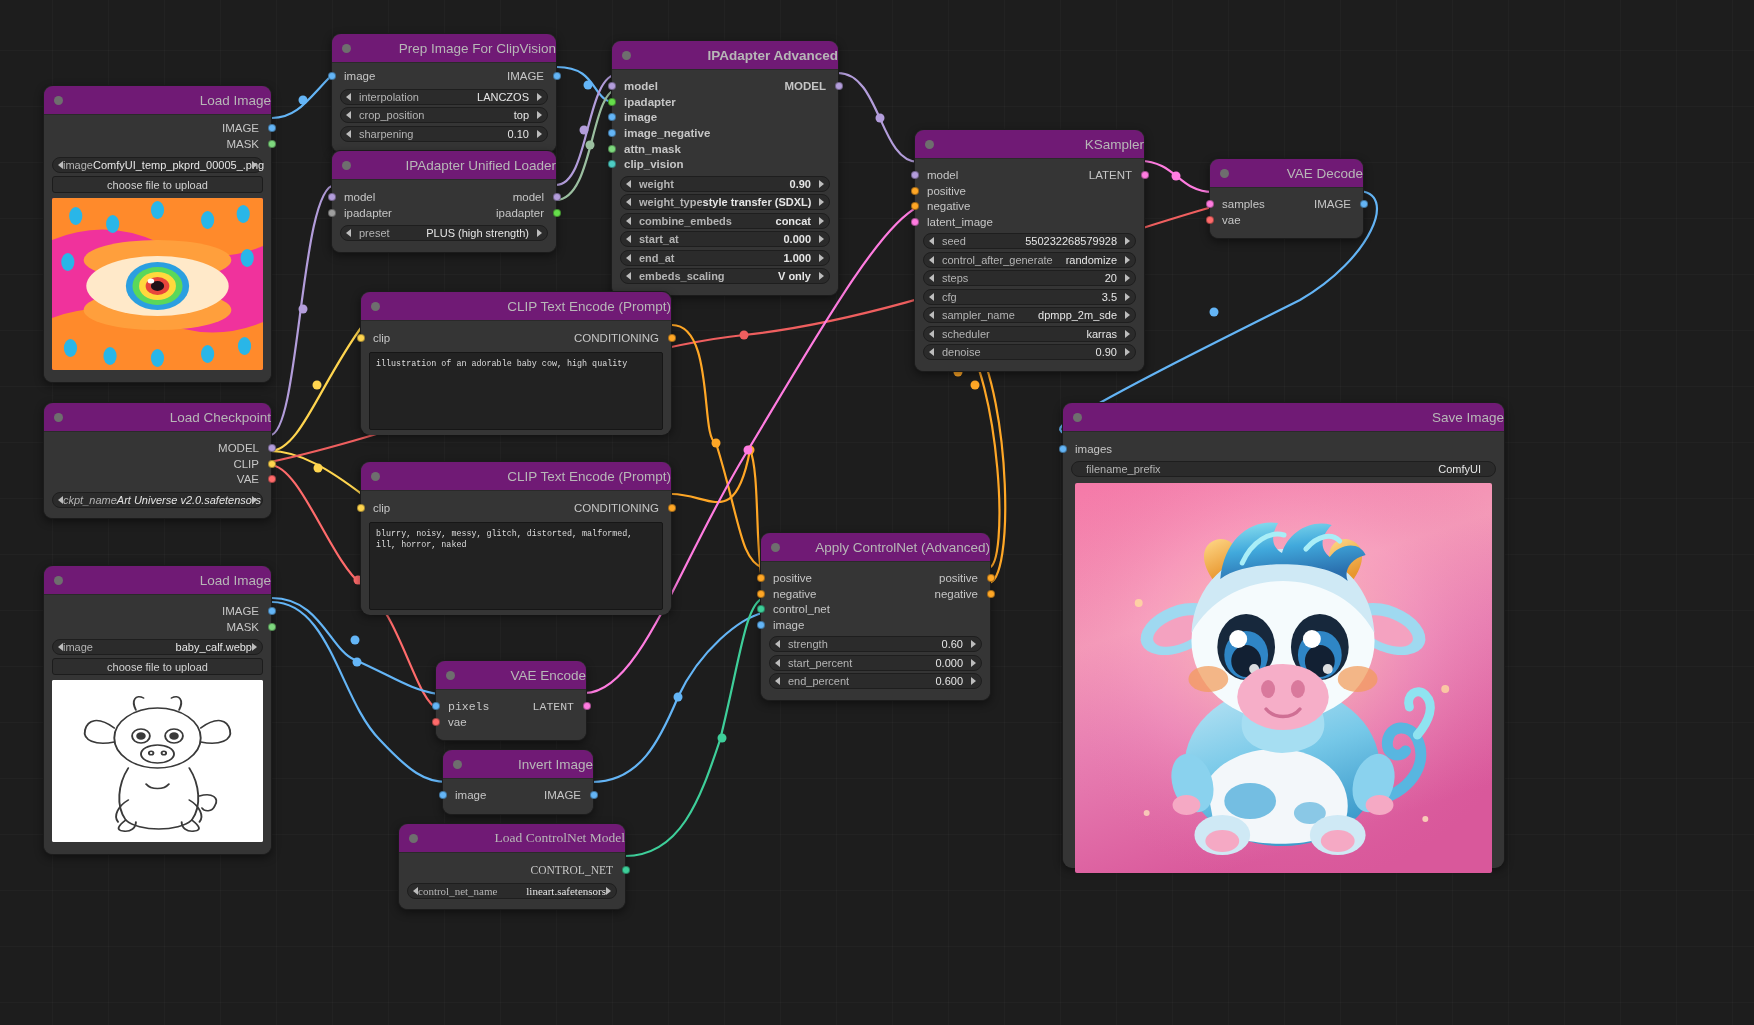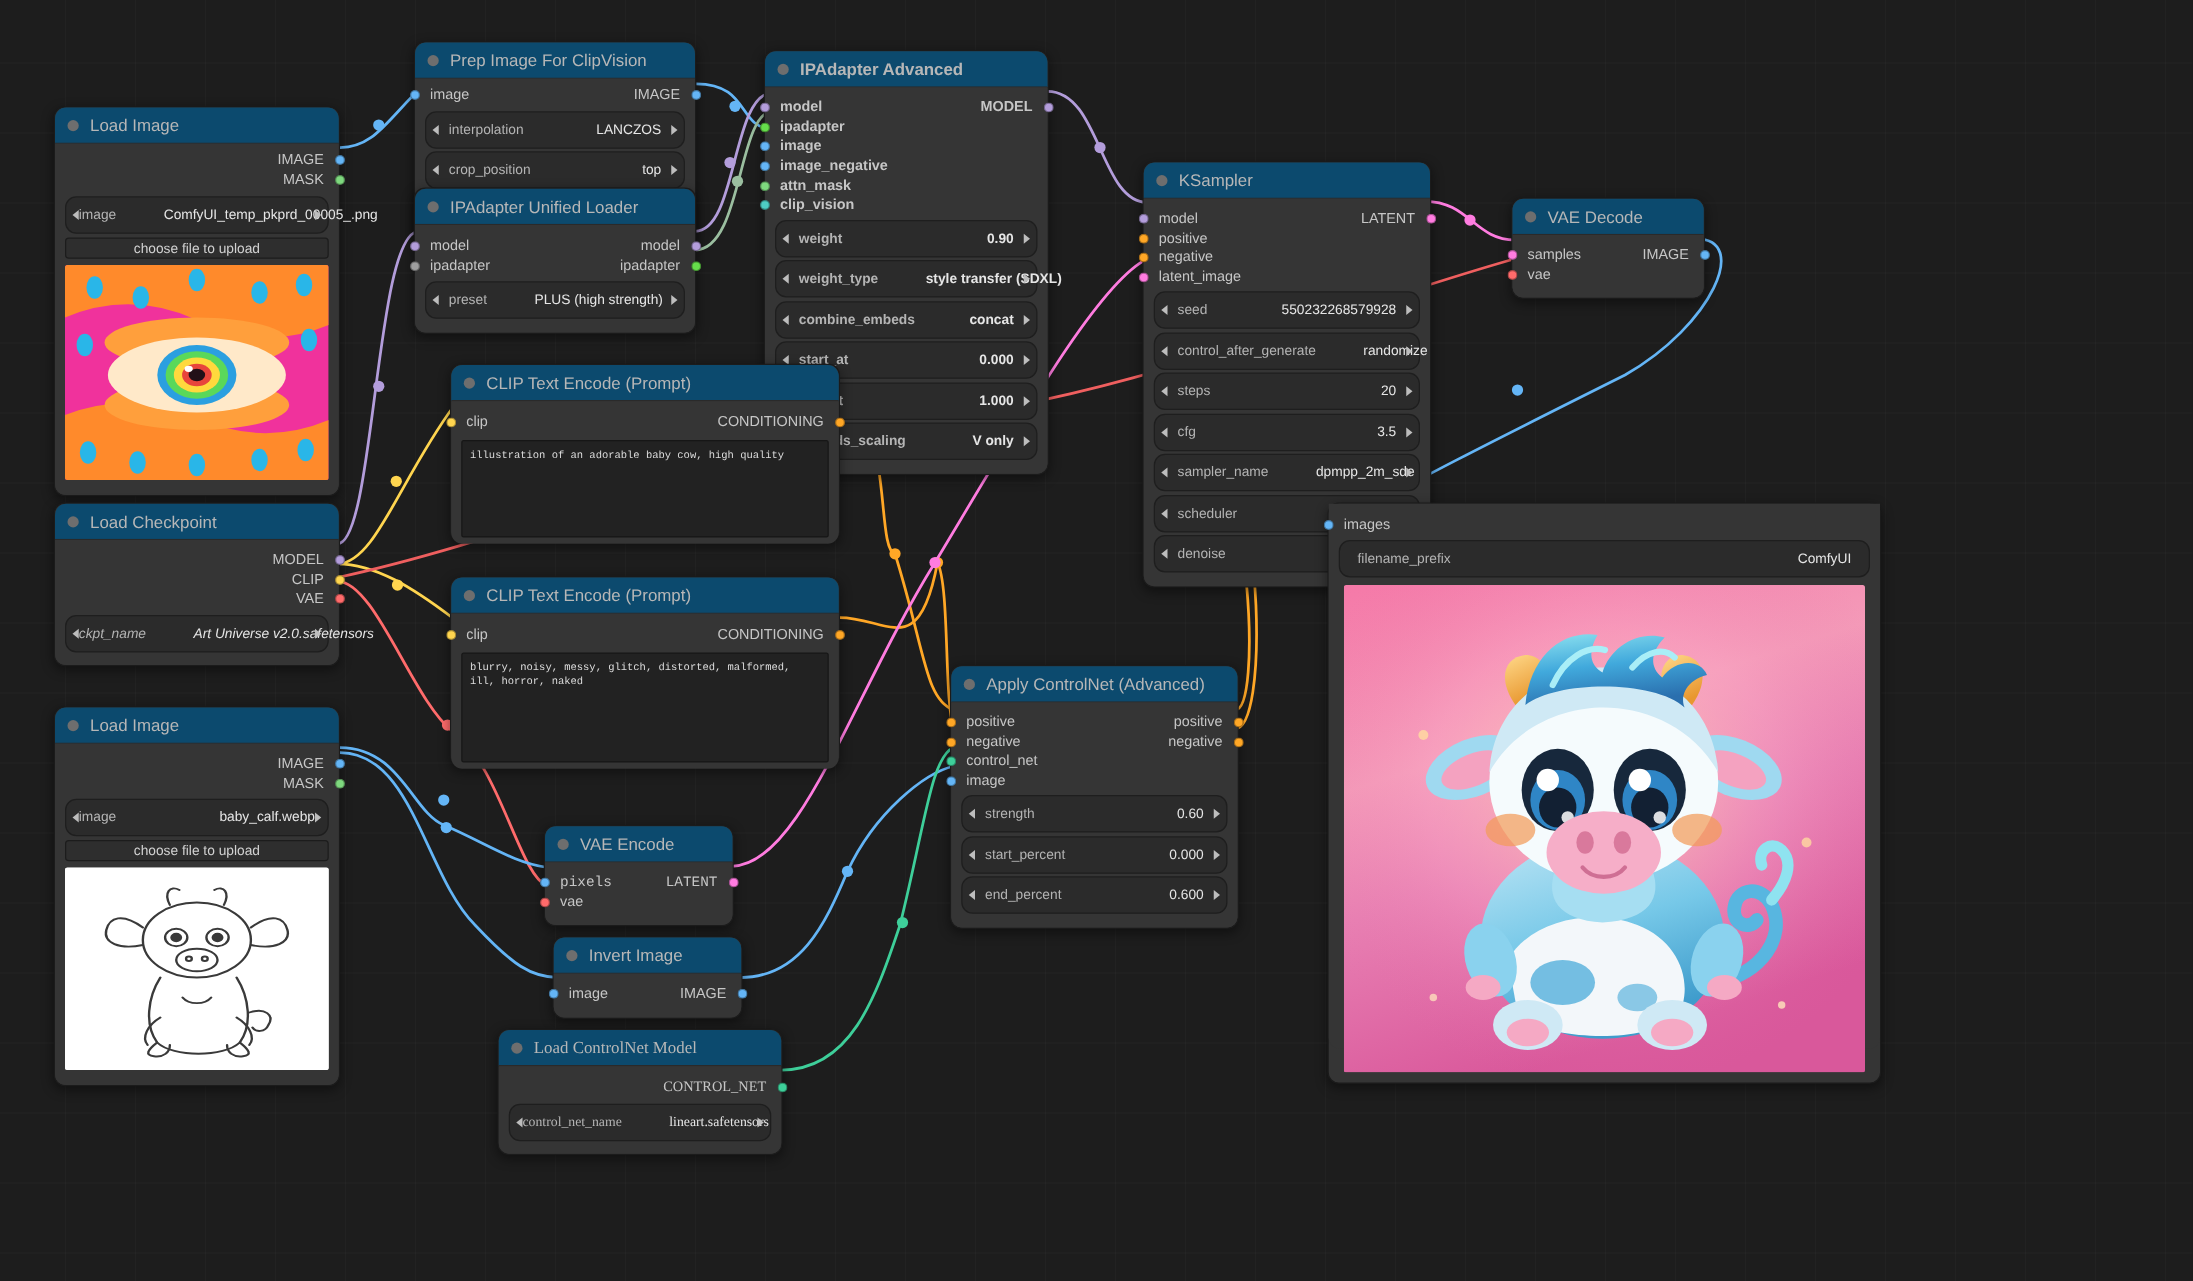--- a/index.html
+++ b/index.html
@@ -28,23 +28,24 @@
     border: 1px solid #1b1b1b;
     box-shadow: 0 3px 9px rgba(0,0,0,0.45);
     color: #cfcfcf;
   }
   .node-title {
     height: 29px;
     display: flex; align-items: center;
     padding-left: 10px;
     font-size: 13.5px;
     color: #b7b7b7;
-    background: #0c4a6e;
+    background: #701a75;
     border-radius: 9px 9px 0 0;
     border-bottom: 1px solid #2a2a2a;
+    justify-content: space-between;
   }
   .node-dot {
     width: 9px; height: 9px; border-radius: 50%;
     background: #6e6e6e; margin-right: 9px; flex: none;
   }
   .node-body {
     background: #353535;
     border-radius: 0 0 9px 9px;
     padding: 6px 0 8px 0;
     position: relative;
@@ -65,29 +66,28 @@
     width: 8px; height: 8px; border-radius: 50%;
     top: 50%; transform: translateY(-50%);
     border: 1px solid rgba(0,0,0,0.35);
   }
   .slot.in { left: -4.5px; }
   .slot.out { right: -4.5px; }
 
   .widget {
     position: relative;
     margin: 2.5px 8px;
-    height: 30px;
+    height: 16px;
     background: #2b2b2b;
     border: 1px solid #1e1e1e;
     border-radius: 9px;
     display: flex; align-items: center;
     font-size: 11px;
     color: #c9c9c9;
     padding: 0 6px;
-    gap: 38px;
   }
   .widget .wname { color: #b4b4b4; margin-left: 12px; white-space: nowrap; }
   .widget .wval { margin-left: auto; margin-right: 12px; color: #e6e6e6; white-space: nowrap; }
   .arrow-l, .arrow-r {
     position: absolute; top: 50%; transform: translateY(-50%);
     width: 0; height: 0;
     border-top: 4px solid transparent;
     border-bottom: 4px solid transparent;
   }
   .arrow-l { left: 5px; border-right: 5px solid #bdbdbd; }
@@ -674,20 +674,24 @@
     <div class="widget">
       <span class="arrow-l"></span>
       <span class="wname">end_percent</span>
       <span class="wval">0.600</span>
       <span class="arrow-r"></span>
     </div>
   </div>
 </div>
 
 <div class="node" style="left:1062px; top:402px; width:443px; height:465px;">
+  <div class="node-title">
+    <span class="node-dot"></span>
+    <span>Save Image</span>
+  </div>
   <div class="node-body" style="height:436px;">
     <div class="io-row" style="margin-top:4px;">
       <span class="slot in" style="background:#64b5f6;"></span>
       <span>images</span>
     </div>
     <div class="widget plain" style="margin-top:4px;">
       <span class="wname" style="margin-left:8px;">filename_prefix</span>
       <span class="wval" style="margin-right:8px;">ComfyUI</span>
     </div>
     <div class="imgbox" style="height:390px; margin:6px 12px;">

